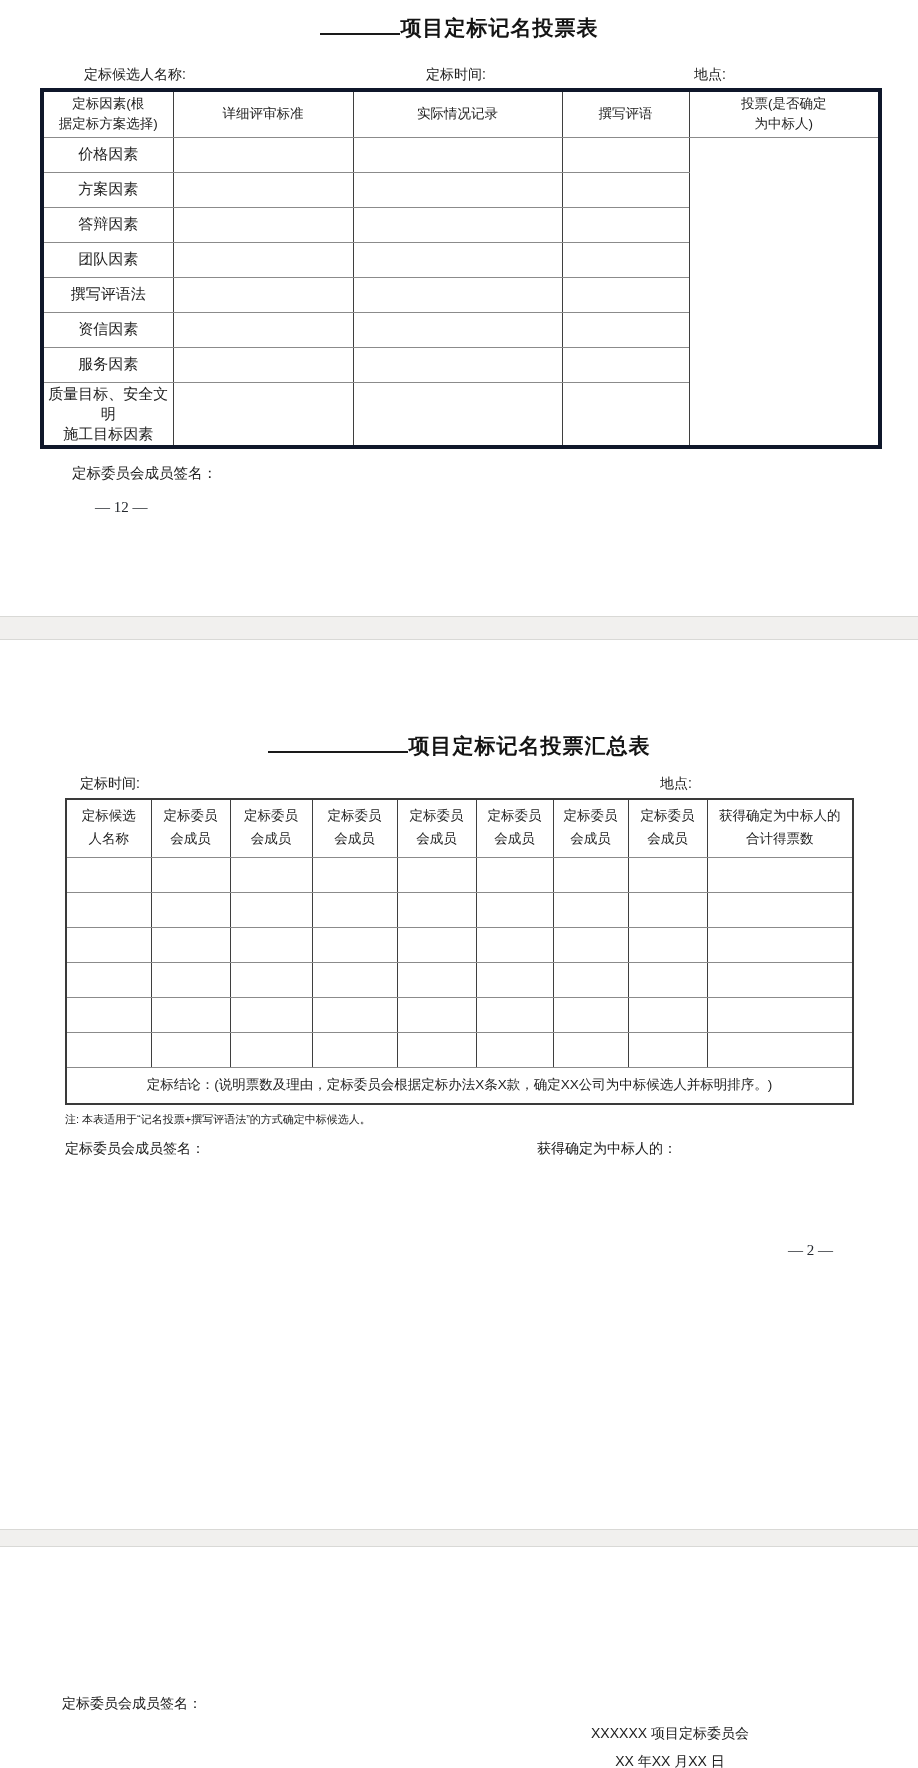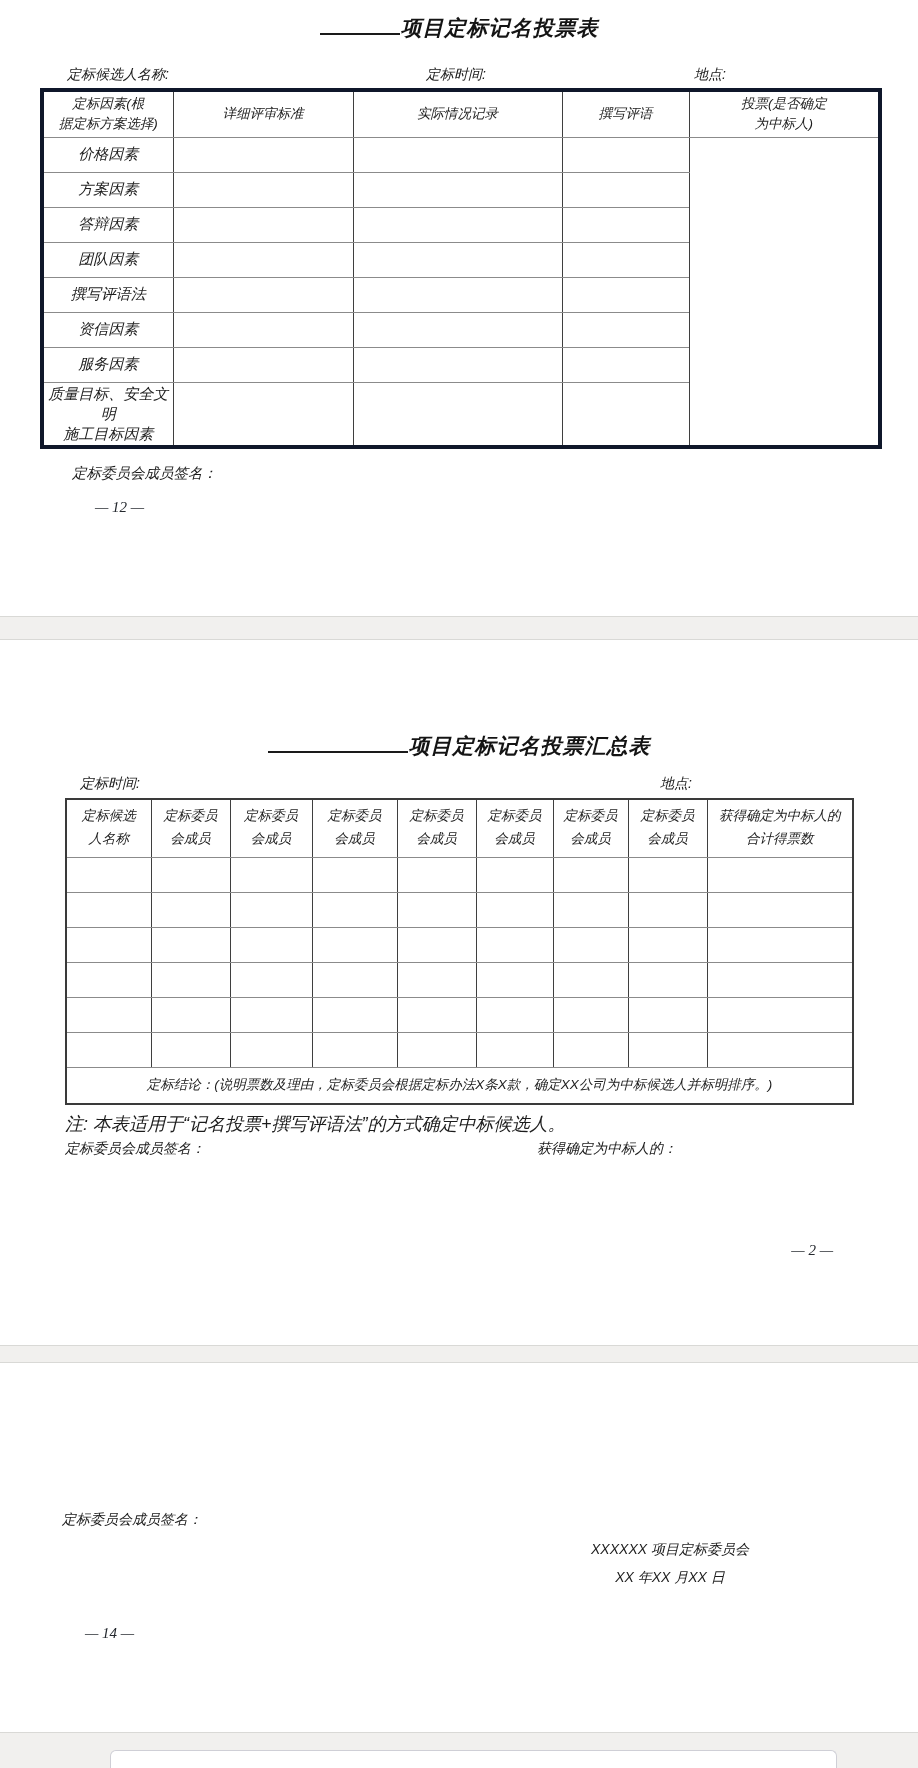--- a/index.html
+++ b/index.html
@@ -1,20 +1,20 @@
 <!DOCTYPE html>
 <html><head>
 <meta charset="utf-8">
 <style>
   html,body{margin:0;padding:0;background:#fff;}
   .canvas{position:relative;width:918px;height:1768px;background:#0ea5e9;
-          font-family:"Liberation Sans","DejaVu Sans",sans-serif;color:#1d1d1d;font-style:italic;}
+          font-family:"Liberation Sans","DejaVu Sans",sans-serif;color:#1d1d1d;}
   .page{position:relative;background:#ffffff;overflow:hidden;}
   .p12{height:616px;}
-  .p13{height:705px;}
+  .p13{height:889px;}
   .p14{height:369px;}
   .sep{position:relative;background:#f1f0ee;border-top:1px solid #d9d9d6;border-bottom:1px solid #d9d9d6;box-sizing:border-box;}
   .sep1{height:24px;}
   .sep2{height:18px;}
   .sep3{height:36px;border-bottom:none;}
   .doc-title{position:absolute;left:0;right:0;text-align:center;font-weight:bold;font-size:21px;letter-spacing:1px;color:#141414;}
   .blank{display:inline-block;height:16px;border-bottom:2px solid #1a1a1a;vertical-align:baseline;margin-right:1px;}
   .b80{width:80px;}
   .b140{width:140px;}
   .lab{position:absolute;font-size:14px;color:#202020;white-space:nowrap;}
@@ -30,35 +30,35 @@
   .t1 .lbl{font-size:15px;white-space:pre-line;line-height:1.35;}
   .t1 tr.h{height:47px;}
   .t1 tr.r{height:35px;}
   .t1 tr.last{height:56px;}
   .t2 th{font-size:13.5px;line-height:1.7;}
   .t2 tr.h{height:58px;}
   .t2 tr.r{height:35px;}
   .t2 tr.concl{height:37px;}
   .t2 .conclusion{font-size:13.5px;text-align:center;white-space:nowrap;overflow:hidden;}
   .note{position:absolute;font-size:14.5px;color:#1c1c1c;white-space:nowrap;}
-  .note-sm{font-size:18px;}
+  .note-sm{font-size:11px;}
   .pagenum{position:absolute;font-family:"Liberation Serif","DejaVu Serif",serif;font-size:15px;color:#24282e;white-space:nowrap;}
   .centerblock{position:absolute;left:520px;width:300px;text-align:center;font-size:14px;white-space:nowrap;}
   .next-page{position:absolute;left:110px;top:17px;width:725px;height:19px;background:#ffffff;
              border:1px solid #cfcfd6;border-bottom:none;border-radius:6px 6px 0 0;}
 </style>
 </head>
 <body>
 
 <div class="canvas">
 
   <div class="page p12">
     <div class="doc-title" style="top:14px;"><span class="blank b80"></span><span>项目定标记名投票表</span></div>
 
-    <span class="lab" style="left:67px;top:66px;">定标候选人名称:</span>
+    <span class="lab" style="left:84px;top:66px;">定标候选人名称:</span>
     <span class="lab" style="left:426px;top:66px;">定标时间:</span>
     <span class="lab" style="left:694px;top:66px;">地点:</span>
 
     <table class="t1">
       <colgroup>
           <col style="width:131px">
           <col style="width:180px">
           <col style="width:209px">
           <col style="width:127px">
           <col style="width:191px">

